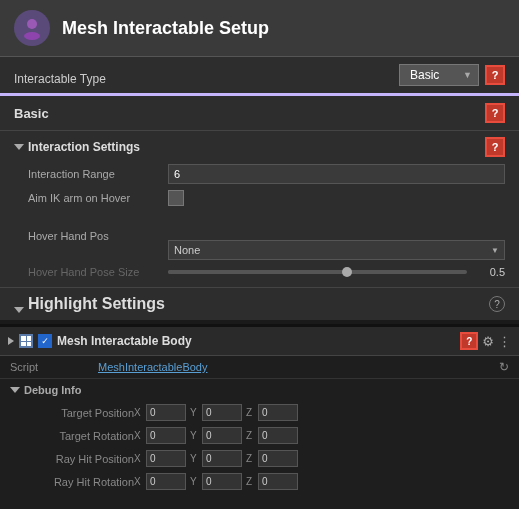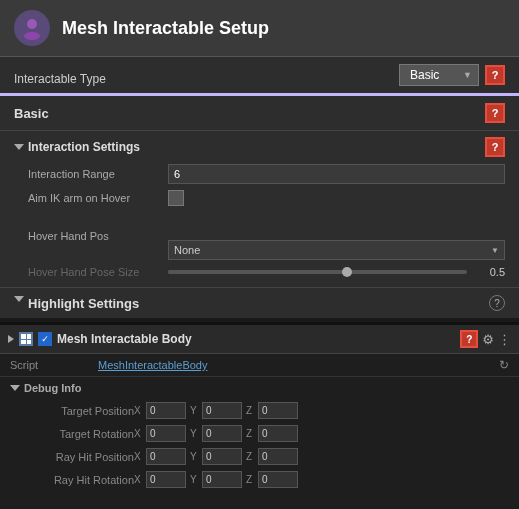--- a/index.html
+++ b/index.html
@@ -228,25 +228,25 @@
     }
 
     .highlight-section {
       display: flex;
       align-items: center;
       justify-content: space-between;
       padding: 7px 14px;
       border-top: 1px solid #444;
     }
     .highlight-label {
-      font-size: 13px;
+      font-size: 16px;
       font-weight: bold;
       color: #ddd;
       display: flex;
-      align-items: flex-start;
+      align-items: flex-end;
       gap: 4px;
     }
     .help-icon-circle {
       width: 16px;
       height: 16px;
       border-radius: 50%;
       border: 1px solid #777;
       display: flex;
       align-items: center;
       justify-content: center;

